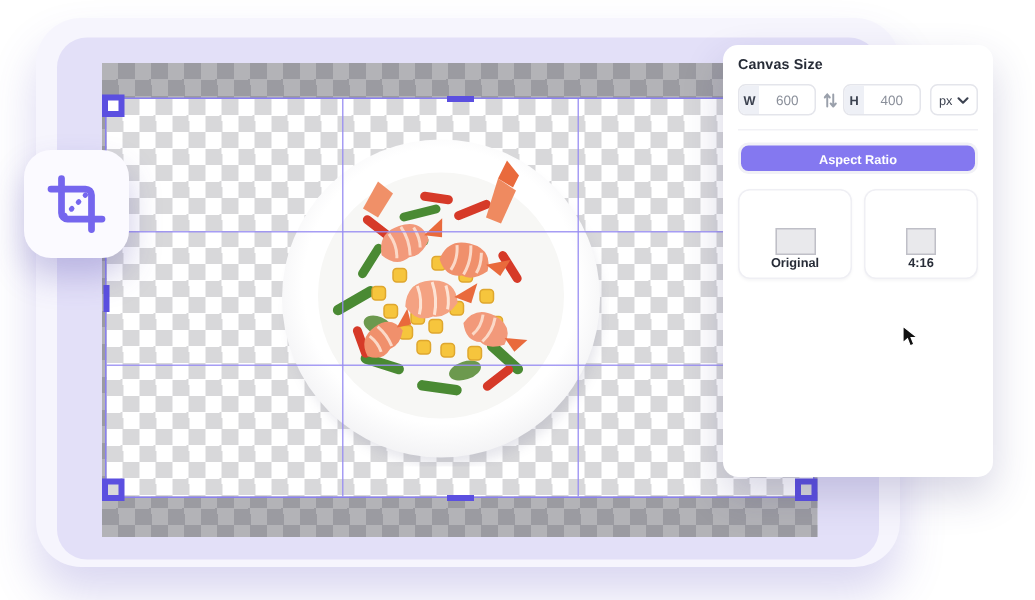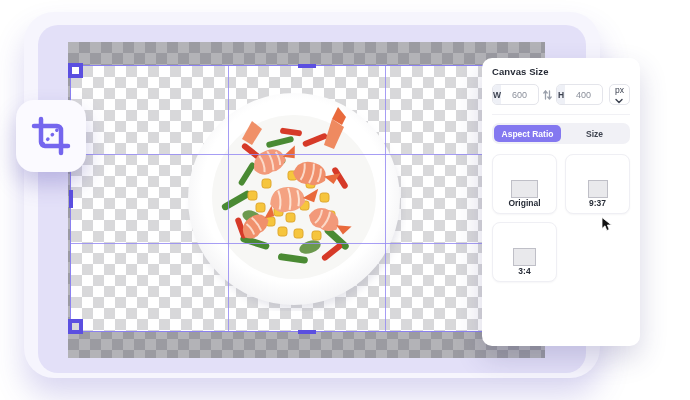--- a/index.html
+++ b/index.html
@@ -41,35 +41,35 @@
   .h-rm { width:4px; height:18px; right:-2.5px; top:calc(50% - 9px); }
 
   .food { position:absolute; left:111px; top:21px; width:224px; height:224px; z-index:2; }
 
   
   .crop-badge { position:absolute; left:16px; top:100px; width:70px; height:72px;
     background:#fbfaff; border-radius:18px; box-shadow:0 12px 22px rgba(80,70,170,.28);
     display:flex; align-items:center; justify-content:center; z-index:11; }
 
   
-  .panel { position:absolute; left:482px; top:30px; width:158px; height:288px;
+  .panel { position:absolute; left:482px; top:30px; width:180px; height:288px;
     background:#ffffff; border-radius:10px; box-shadow:0 12px 28px rgba(55,50,120,.20);
-    padding:8px 10px 6px; z-index:10;margin-top:28px; }
+    padding:8px 10px 6px; z-index:10; }
   .panel-title { font-size:9.5px; font-weight:700; color:#272c37; letter-spacing:.1px; }
   .size-row { display:flex; align-items:center; gap:4px; margin-top:7px; }
   .size-input { display:flex; align-items:center; height:21px; border:1px solid #e4e5eb;
     border-radius:5px; overflow:hidden; background:#fff; }
   .size-tag { width:16px; align-self:stretch; display:flex; align-items:center; justify-content:center;
     background:#eef0f6; font-size:8.5px; font-weight:700; color:#3c4250; }
   .size-input input { width:37px; border:none; outline:none; font-size:9px; color:#8a8f9a;
     text-align:center; font-family:"Liberation Sans", sans-serif; background:transparent; }
   .swap-btn { display:flex; align-items:center; justify-content:center; width:10px; height:18px;
     background:none; border:none; cursor:pointer; padding:0; }
   .unit-box { display:flex; align-items:center; gap:3px; height:21px; padding:0 5px;
-    border:1px solid #e4e5eb; border-radius:5px; font-size:8.5px; color:#3c4250; margin-left:2px;flex-direction:column; }
+    border:1px solid #e4e5eb; border-radius:5px; font-size:8.5px; color:#3c4250; margin-left:2px; }
   .panel-divider { height:1px; background:#f1f1f5; margin:9px 0 8px; }
   .tabs { display:flex; background:#f1f1f6; border-radius:7px; padding:2px; margin-top:7px; height:21px;text-align:right; }
   .tab { flex:1; display:flex; align-items:center; justify-content:center; font-size:8.5px;
     font-weight:600; color:#3f4450; border-radius:5px; cursor:pointer; }
   .tab.active { background:#8478f0; color:#ffffff; }
   .ratio-grid { display:grid; grid-template-columns:1fr 1fr; gap:8px; margin-top:10px; }
   .ratio-card { height:60px; background:#ffffff; border:1px solid #efeff4; border-radius:8px;
     box-shadow:0 1px 2px rgba(20,20,40,.04); display:flex; flex-direction:column;
     align-items:center; justify-content:space-between; padding:25px 0 5px; cursor:pointer; }
   .ratio-card.selected { border:1.5px solid #8478f0; }
@@ -242,35 +242,30 @@
           <path d="M1 1.5 L 4 4.5 L 7 1.5" stroke="#3c4250" stroke-width="1.4" fill="none" stroke-linecap="round" stroke-linejoin="round"></path>
         </svg>
       </div>
     </div>
 
     <div class="panel-divider"></div>
 
 
     <div class="tabs">
       <div class="tab active">Aspect Ratio</div>
-      <div class="tab">Size</div>
     </div>
 
     <div class="ratio-grid">
       <div class="ratio-card">
         <div class="ratio-shape shape-original"></div>
         <div class="ratio-label">Original</div>
       </div>
       <div class="ratio-card">
         <div class="ratio-shape shape-9-16"></div>
-        <div class="ratio-label">9:37</div>
-      </div>
-      <div class="ratio-card">
-        <div class="ratio-shape shape-3-4"></div>
-        <div class="ratio-label">3:4</div>
+        <div class="ratio-label">4:16</div>
       </div>
     </div>
   </div>
 
   <svg class="cursor" width="13" height="15" viewBox="0 0 13 15">
     <path d="M1 0.5 L 1 11.5 L 4 8.8 L 5.8 13.5 L 8.2 12.5 L 6.4 8 L 10.5 8 Z" fill="#111111" stroke="#ffffff" stroke-width="0.8"></path>
   </svg>
 
 </div>
 

